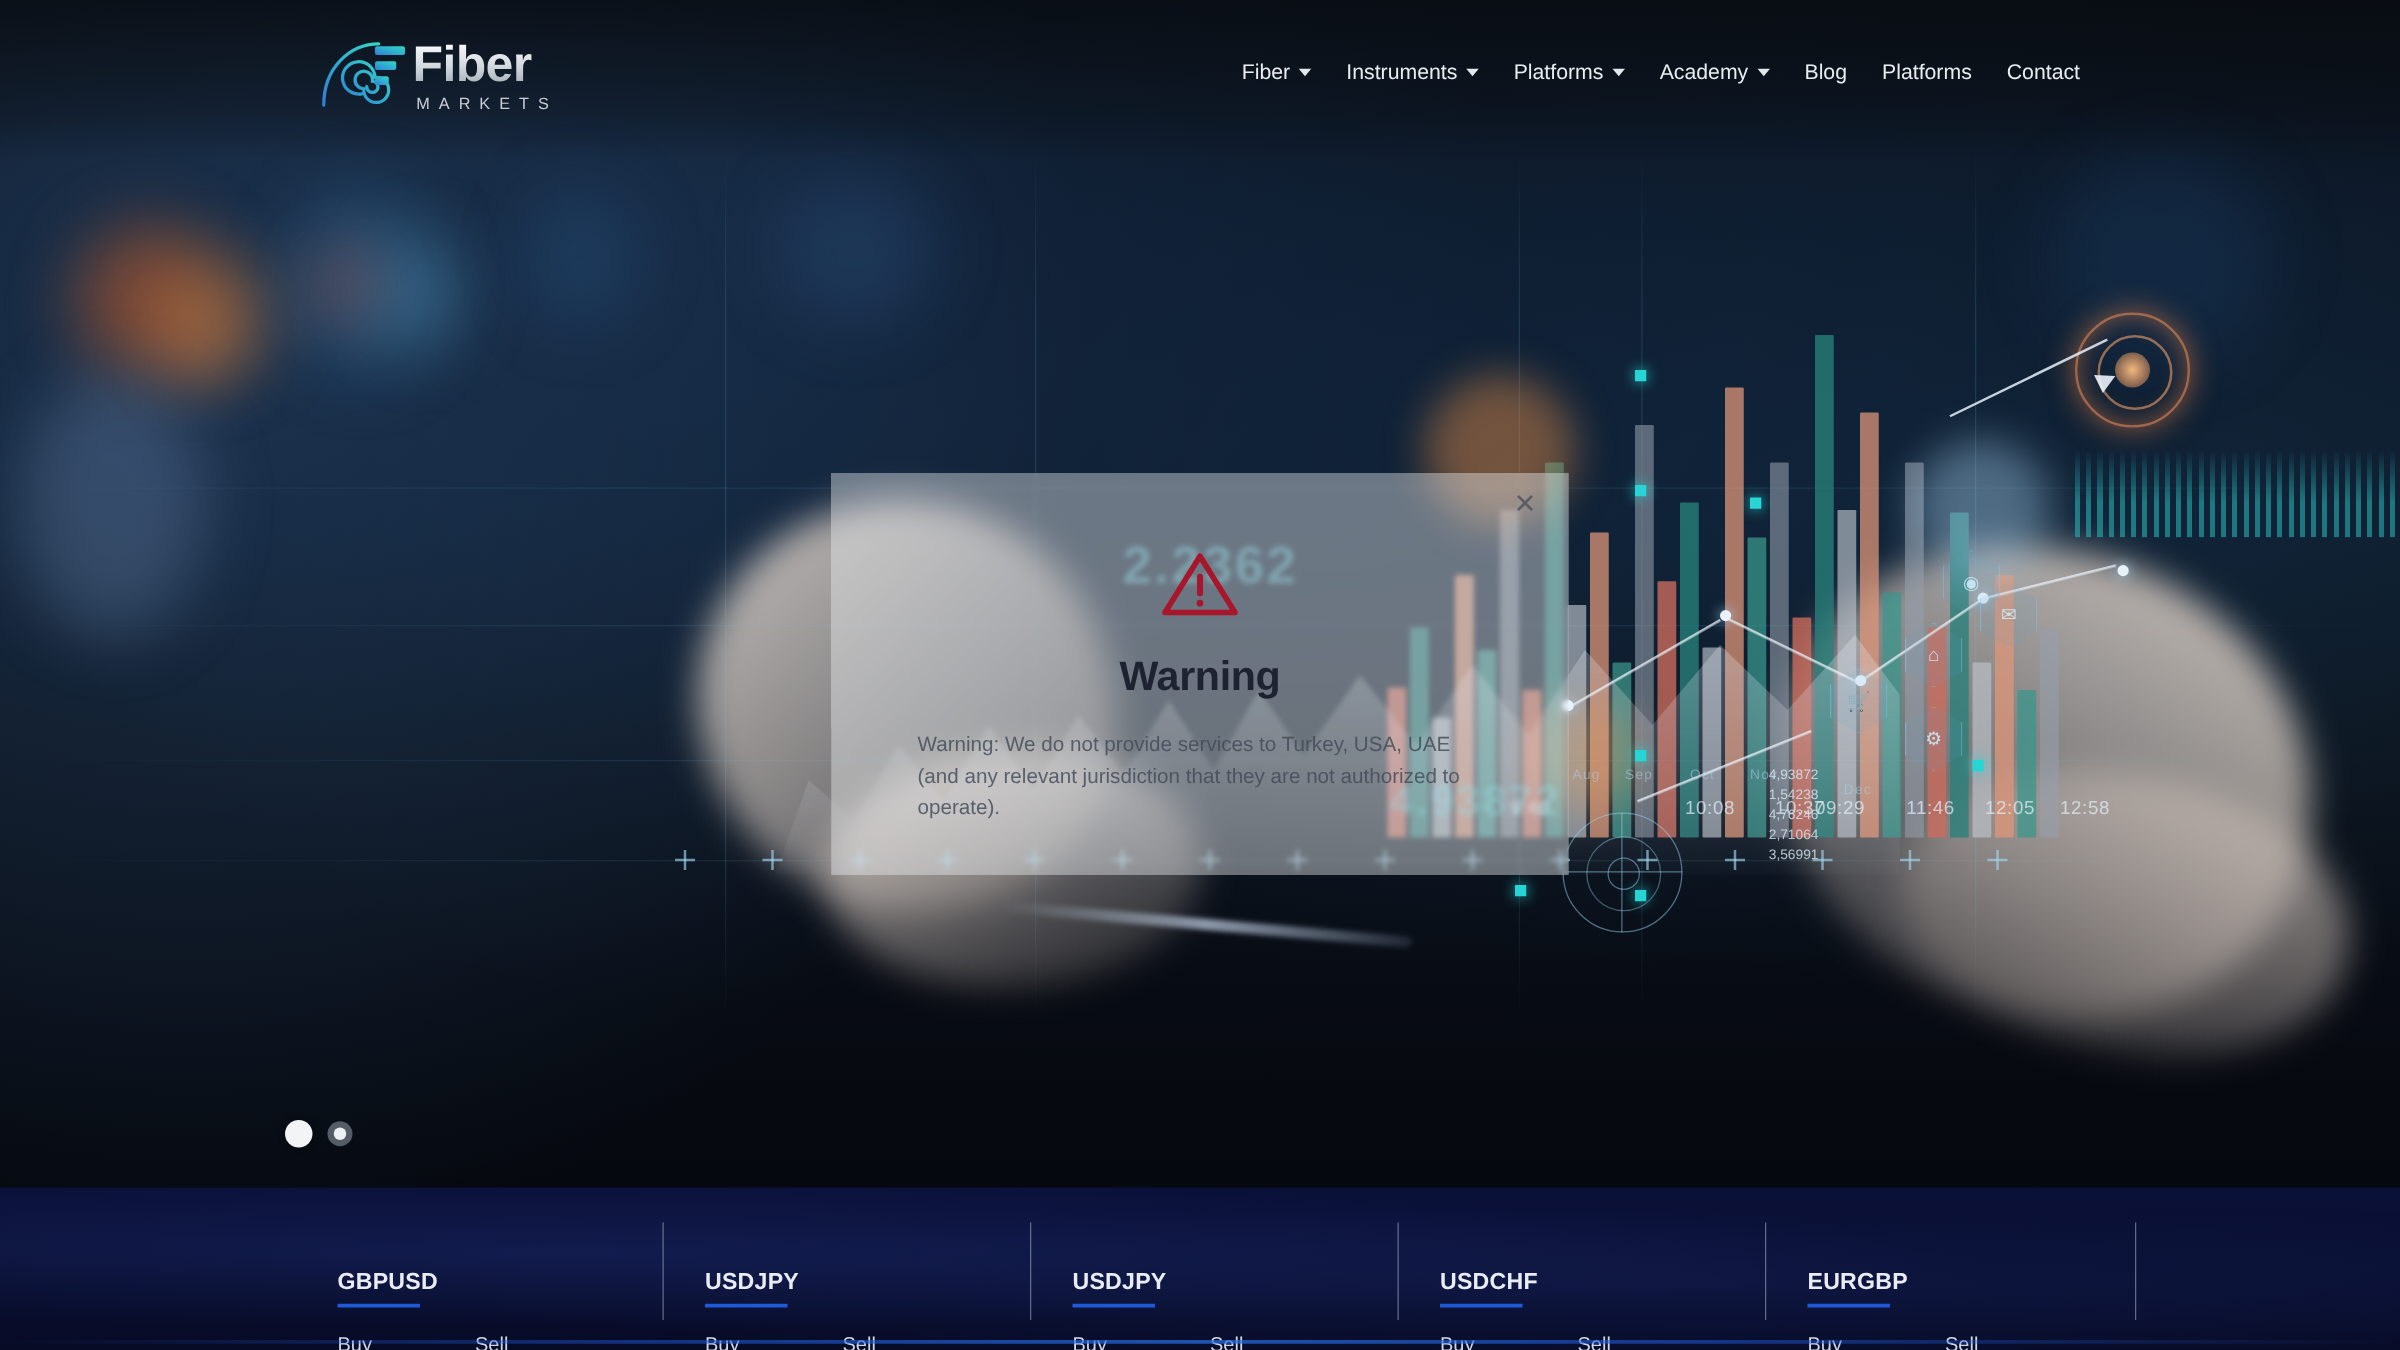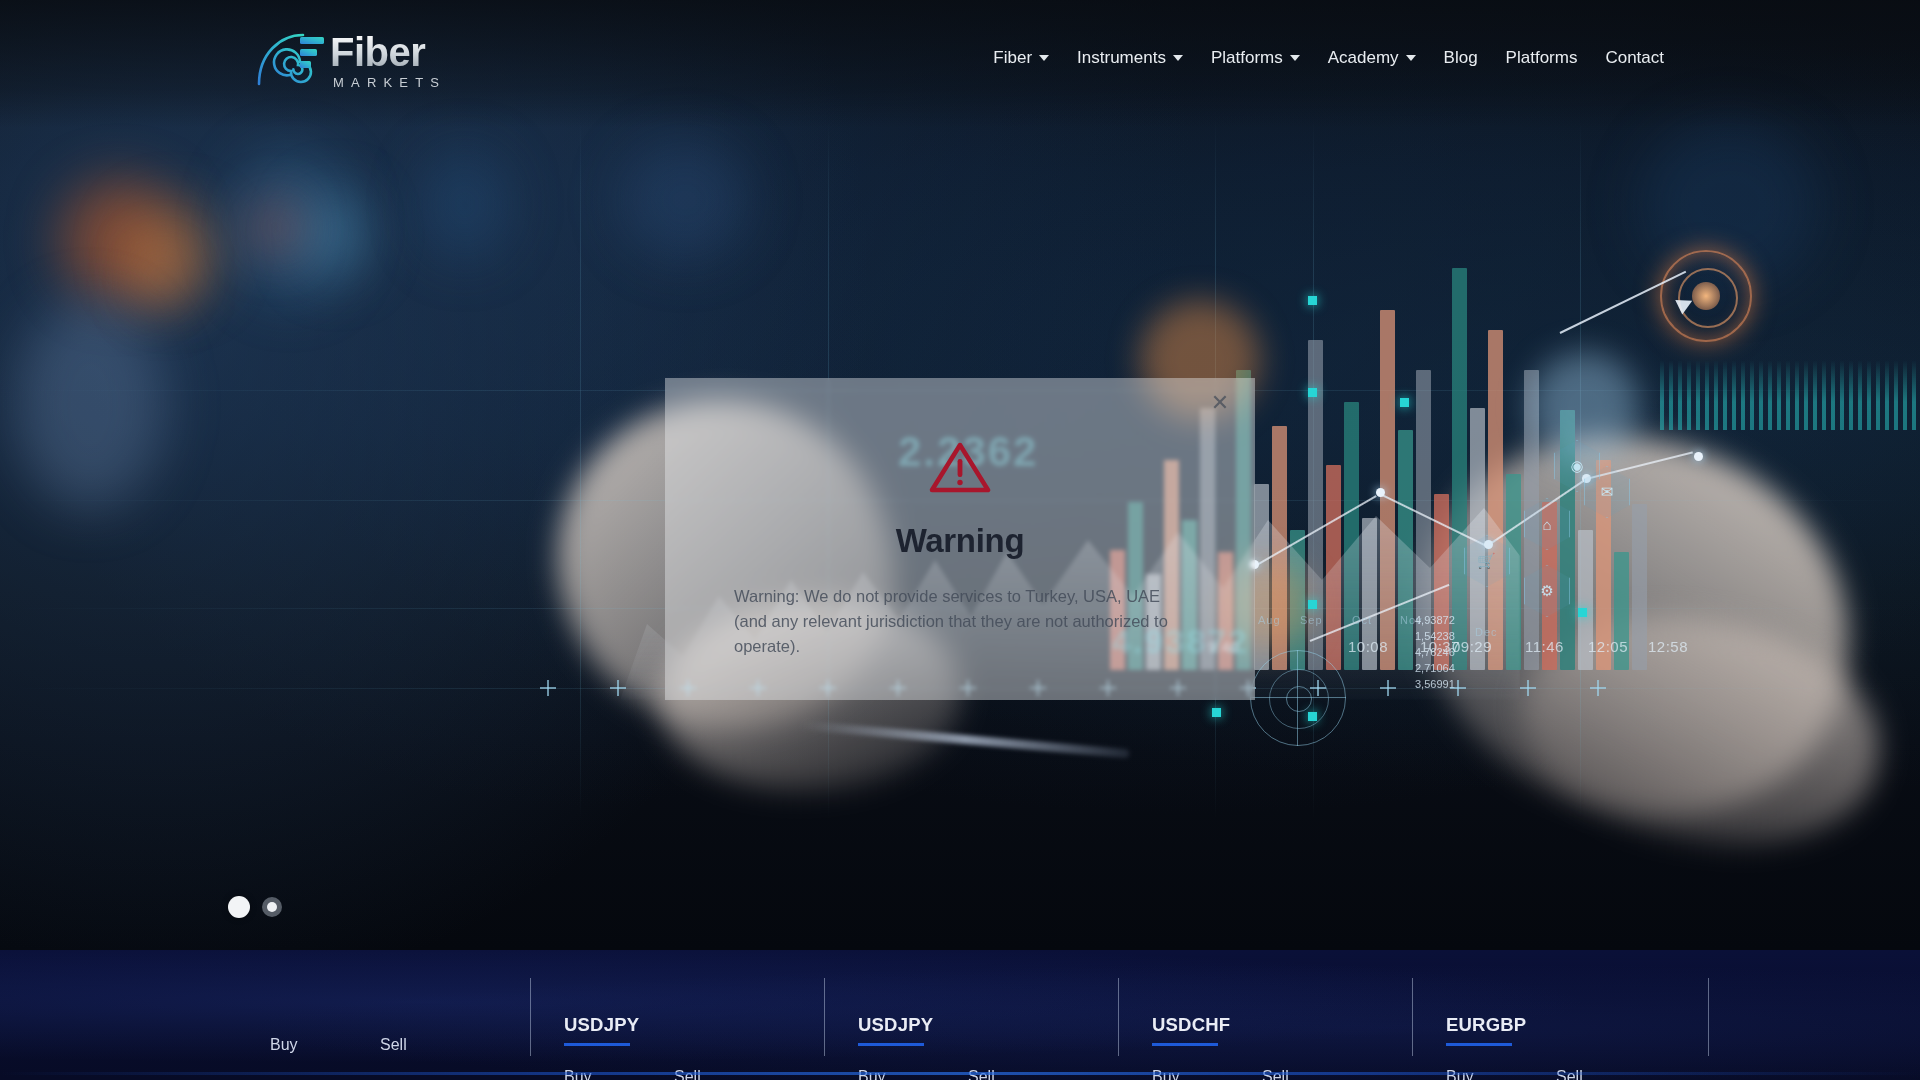--- a/index.html
+++ b/index.html
@@ -441,20 +441,24 @@
     <circle cx="31" cy="42.5" r="2.7" fill="#a8162c"></circle>
   </svg>
   <div class="modal-title">Warning</div>
   <div class="modal-body">Warning: We do not provide services to Turkey, USA, UAE (and any relevant jurisdiction that they are not authorized to operate).</div>
 </div>
 
 <div class="ticker">
   <div class="ticker-sheen"></div>
   <div class="ticker-inner" id="ticker">
       <div class="ticker-cell">
+        <div class="pair-wrap">
+          <div class="pair-name">GBPUSD</div>
+          <div class="pair-rule"></div>
+        </div>
         <div class="bs-row">
           <div class="bs-buy">Buy</div>
           <div class="bs-sell">Sell</div>
         </div>
       </div>
       <div class="ticker-cell">
         <div class="cell-divider"></div>
         <div class="pair-wrap">
           <div class="pair-name">USDJPY</div>
           <div class="pair-rule"></div>

